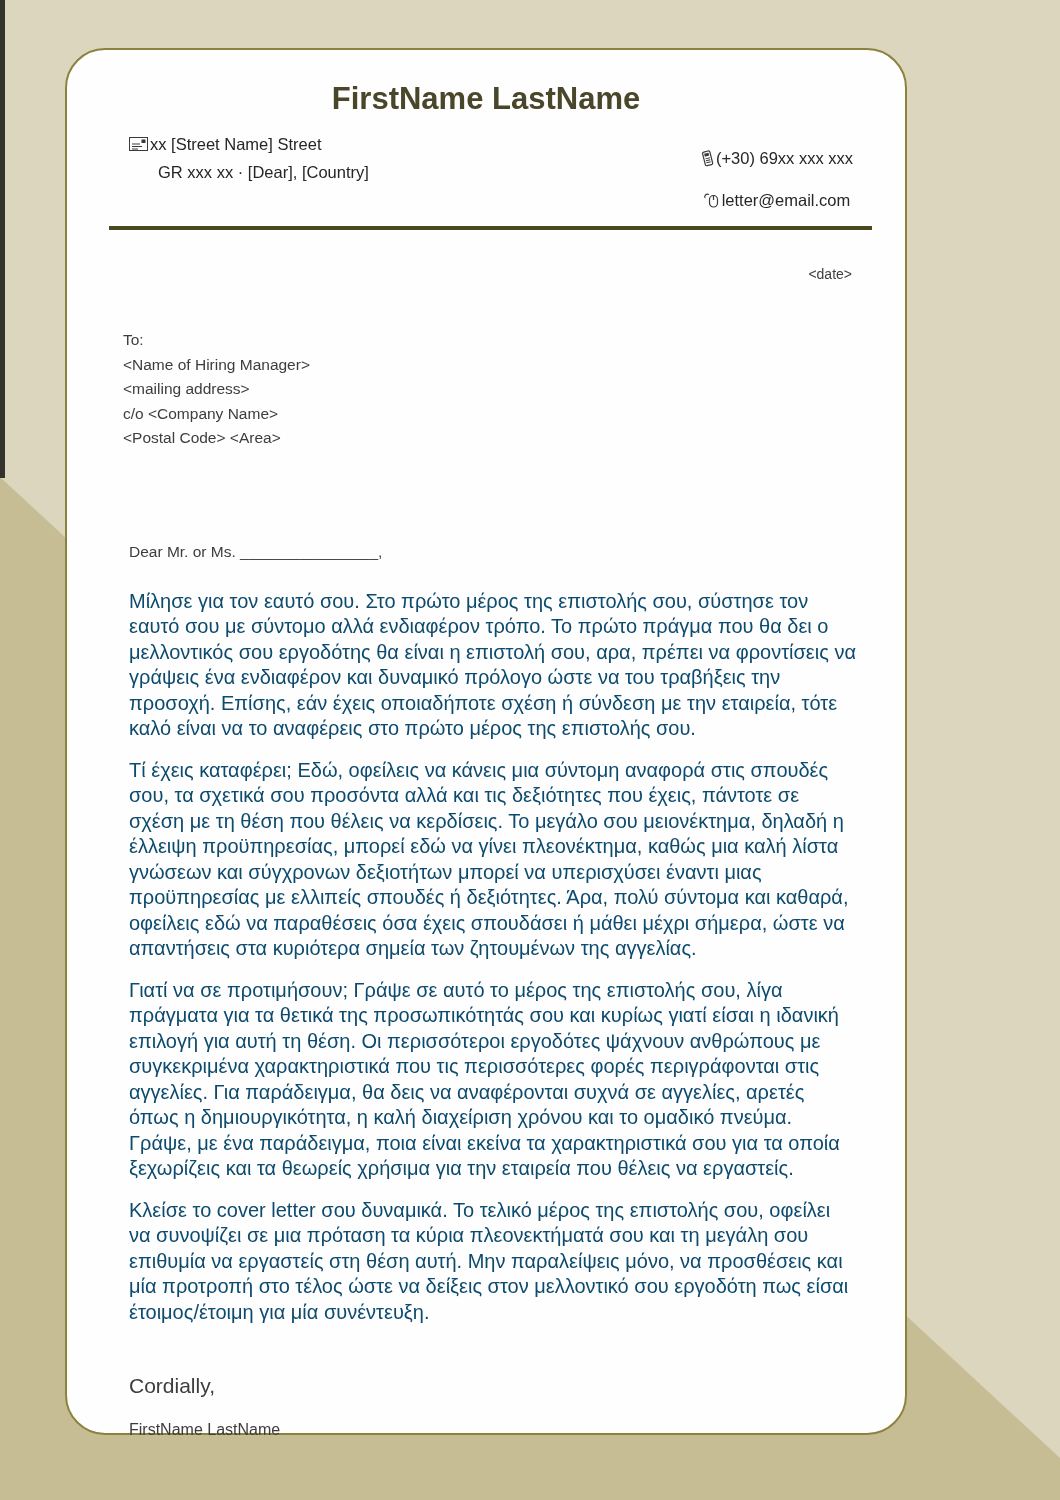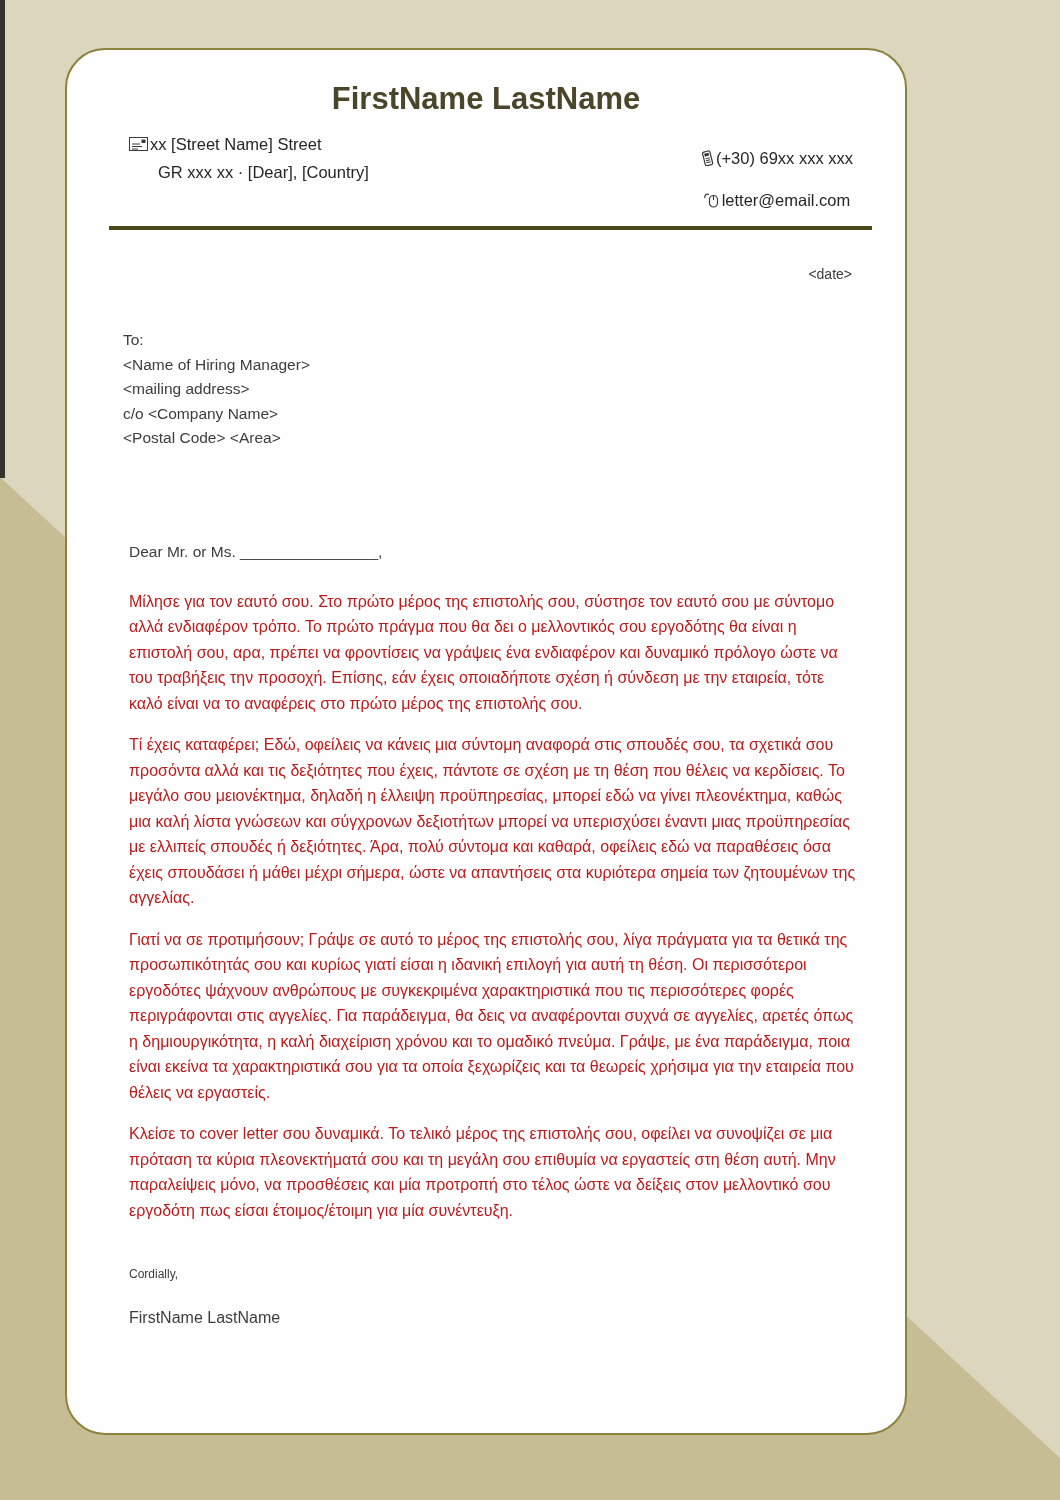--- a/index.html
+++ b/index.html
@@ -76,28 +76,28 @@
   }
   .subject-label { width: 101px; flex: none; }
   .salutation {
     margin: 88px 17px 0 62px;
     font-size: 15.5px;
     line-height: 26px;
   }
   .body-par {
     margin: 16px 48px 0 62px;
     max-width: 818px;
-    font-size: 16px;
+    font-size: 20px;
     line-height: 25.5px;
-    color: #b91c1c;
+    color: #0c4a6e;
   }
   .body-par.first { margin-top: 24px; }
   .closing {
-    margin: 38px 0 0 62px;
-    font-size: 12px;
+    margin: 48px 0 0 62px;
+    font-size: 21px;
     line-height: 26px;
   }
   .signature {
     margin: 18px 0 0 62px;
     font-size: 16px;
     line-height: 26px;
   }
 </style>
 </head>
 <body>

